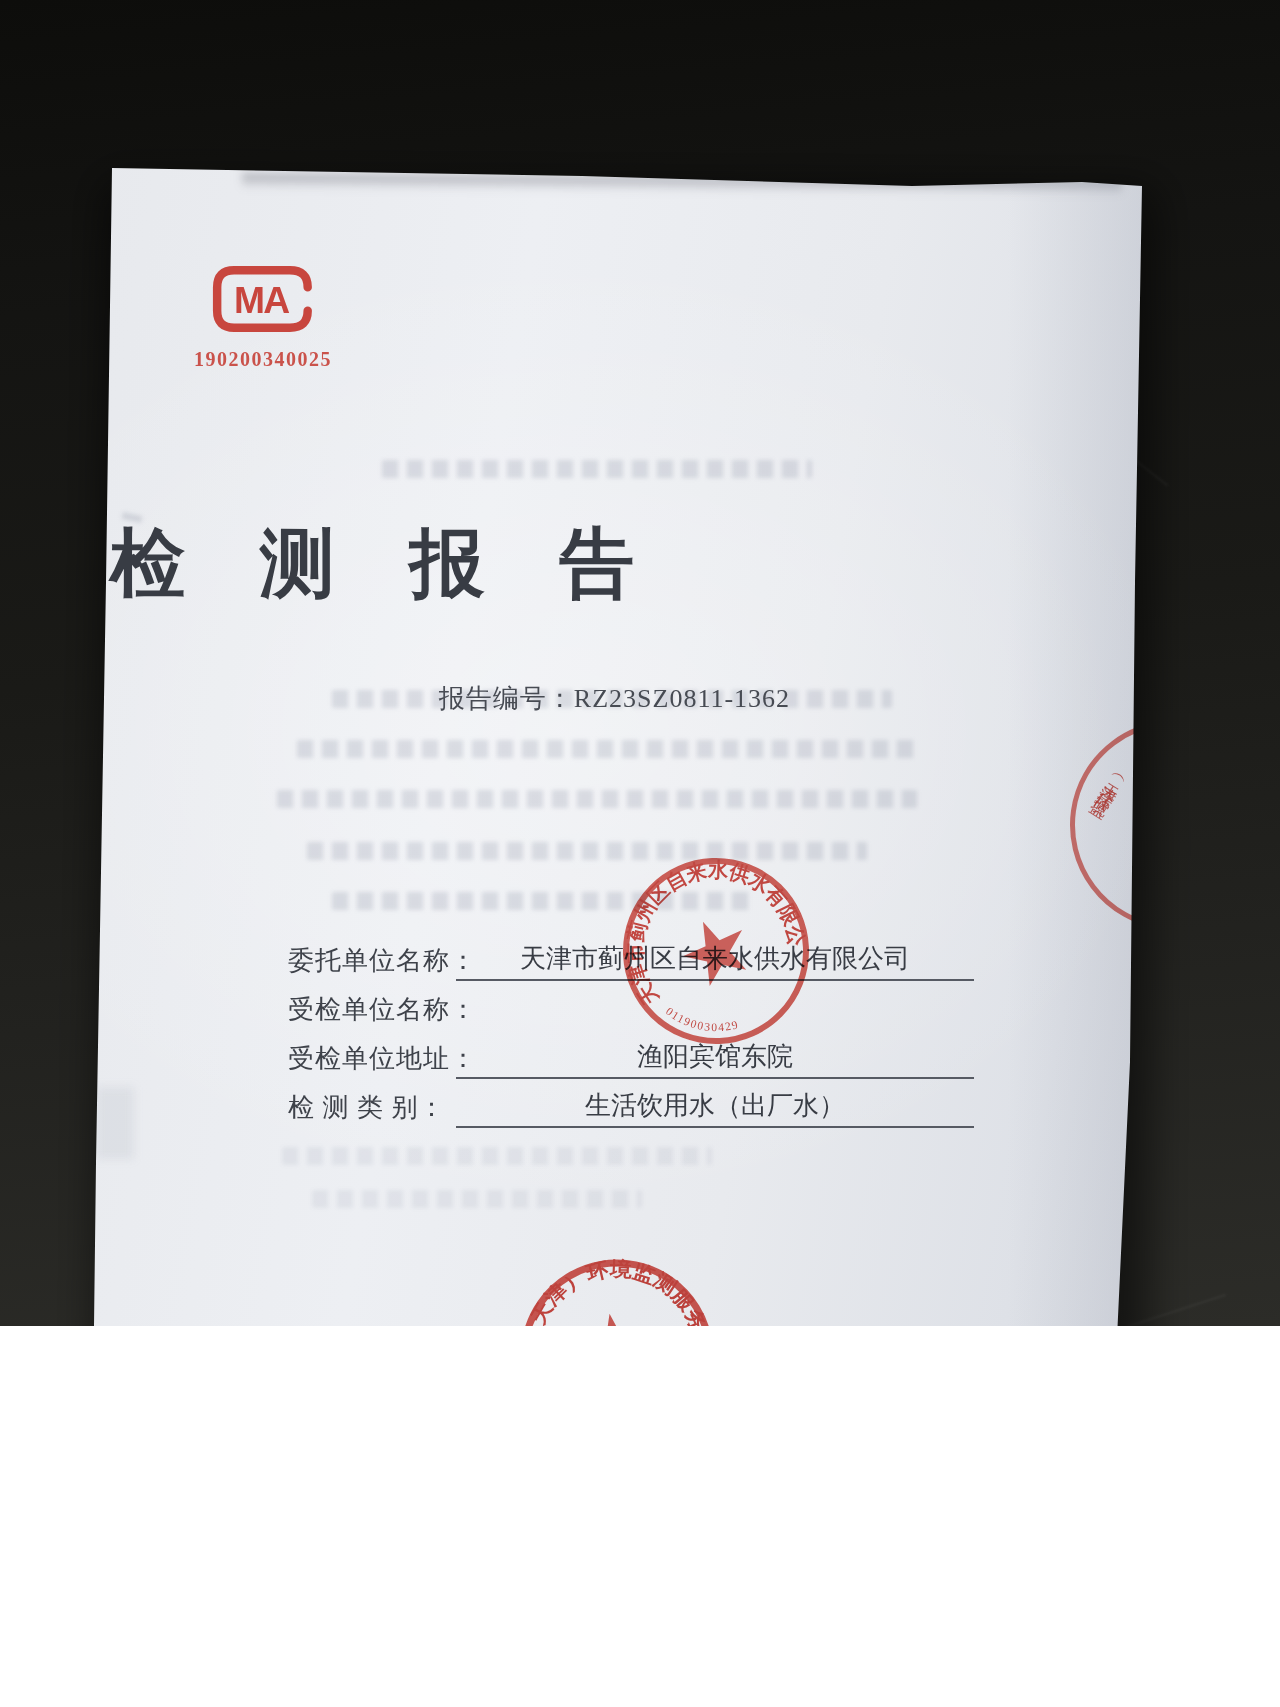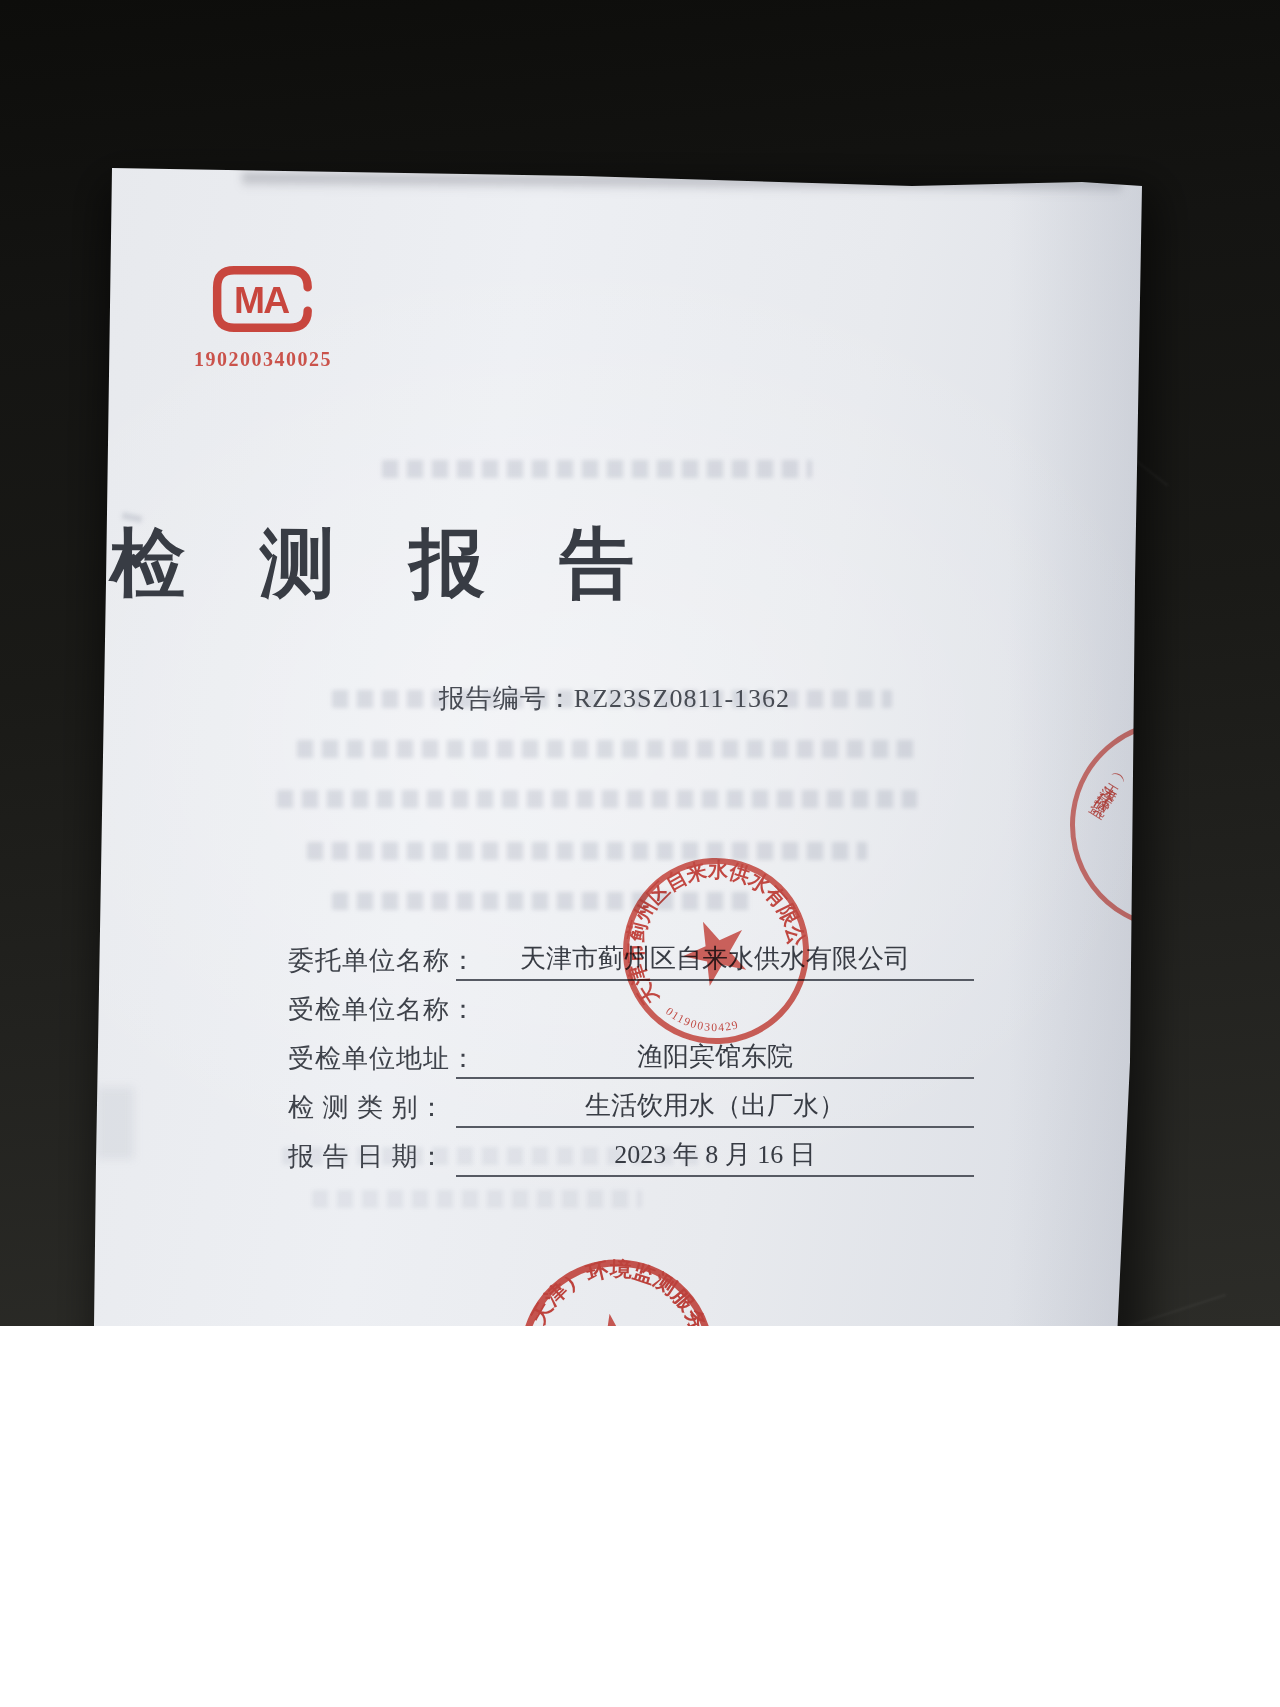--- a/index.html
+++ b/index.html
@@ -105,24 +105,20 @@
         <div class="flabel">受检单位名称：</div>
       </div>
       <div class="frow">
         <div class="flabel">受检单位地址：</div>
         <div class="fline">渔阳宾馆东院</div>
       </div>
       <div class="frow">
         <div class="flabel">检 测 类 别：</div>
         <div class="fline">生活饮用水（出厂水）</div>
       </div>
-      <div class="frow">
-        <div class="flabel">报 告 日 期：</div>
-        <div class="fline">2023 年 8 月 16 日</div>
-      </div>
     </div>
 
     <svg class="stamp stamp-mid" width="200" height="200" viewBox="0 0 200 200">
       <defs>
         <path id="arcTopM" d="M 30.5,125.3 A 74,74 0 1 1 169.5,125.3"></path>
         <path id="arcBotM" d="M 22.7,120.7 A 80,80 0 0 0 177.3,120.7"></path>
       </defs>
       <circle cx="100" cy="100" r="90" fill="none" stroke="#d0423a" stroke-width="6" opacity=".9"></circle>
       <text font-size="21" fill="#cc3d35" font-weight="600">
         <textPath href="#arcTopM" startOffset="5" textLength="300" lengthAdjust="spacingAndGlyphs">天津市蓟州区自来水供水有限公司</textPath>

